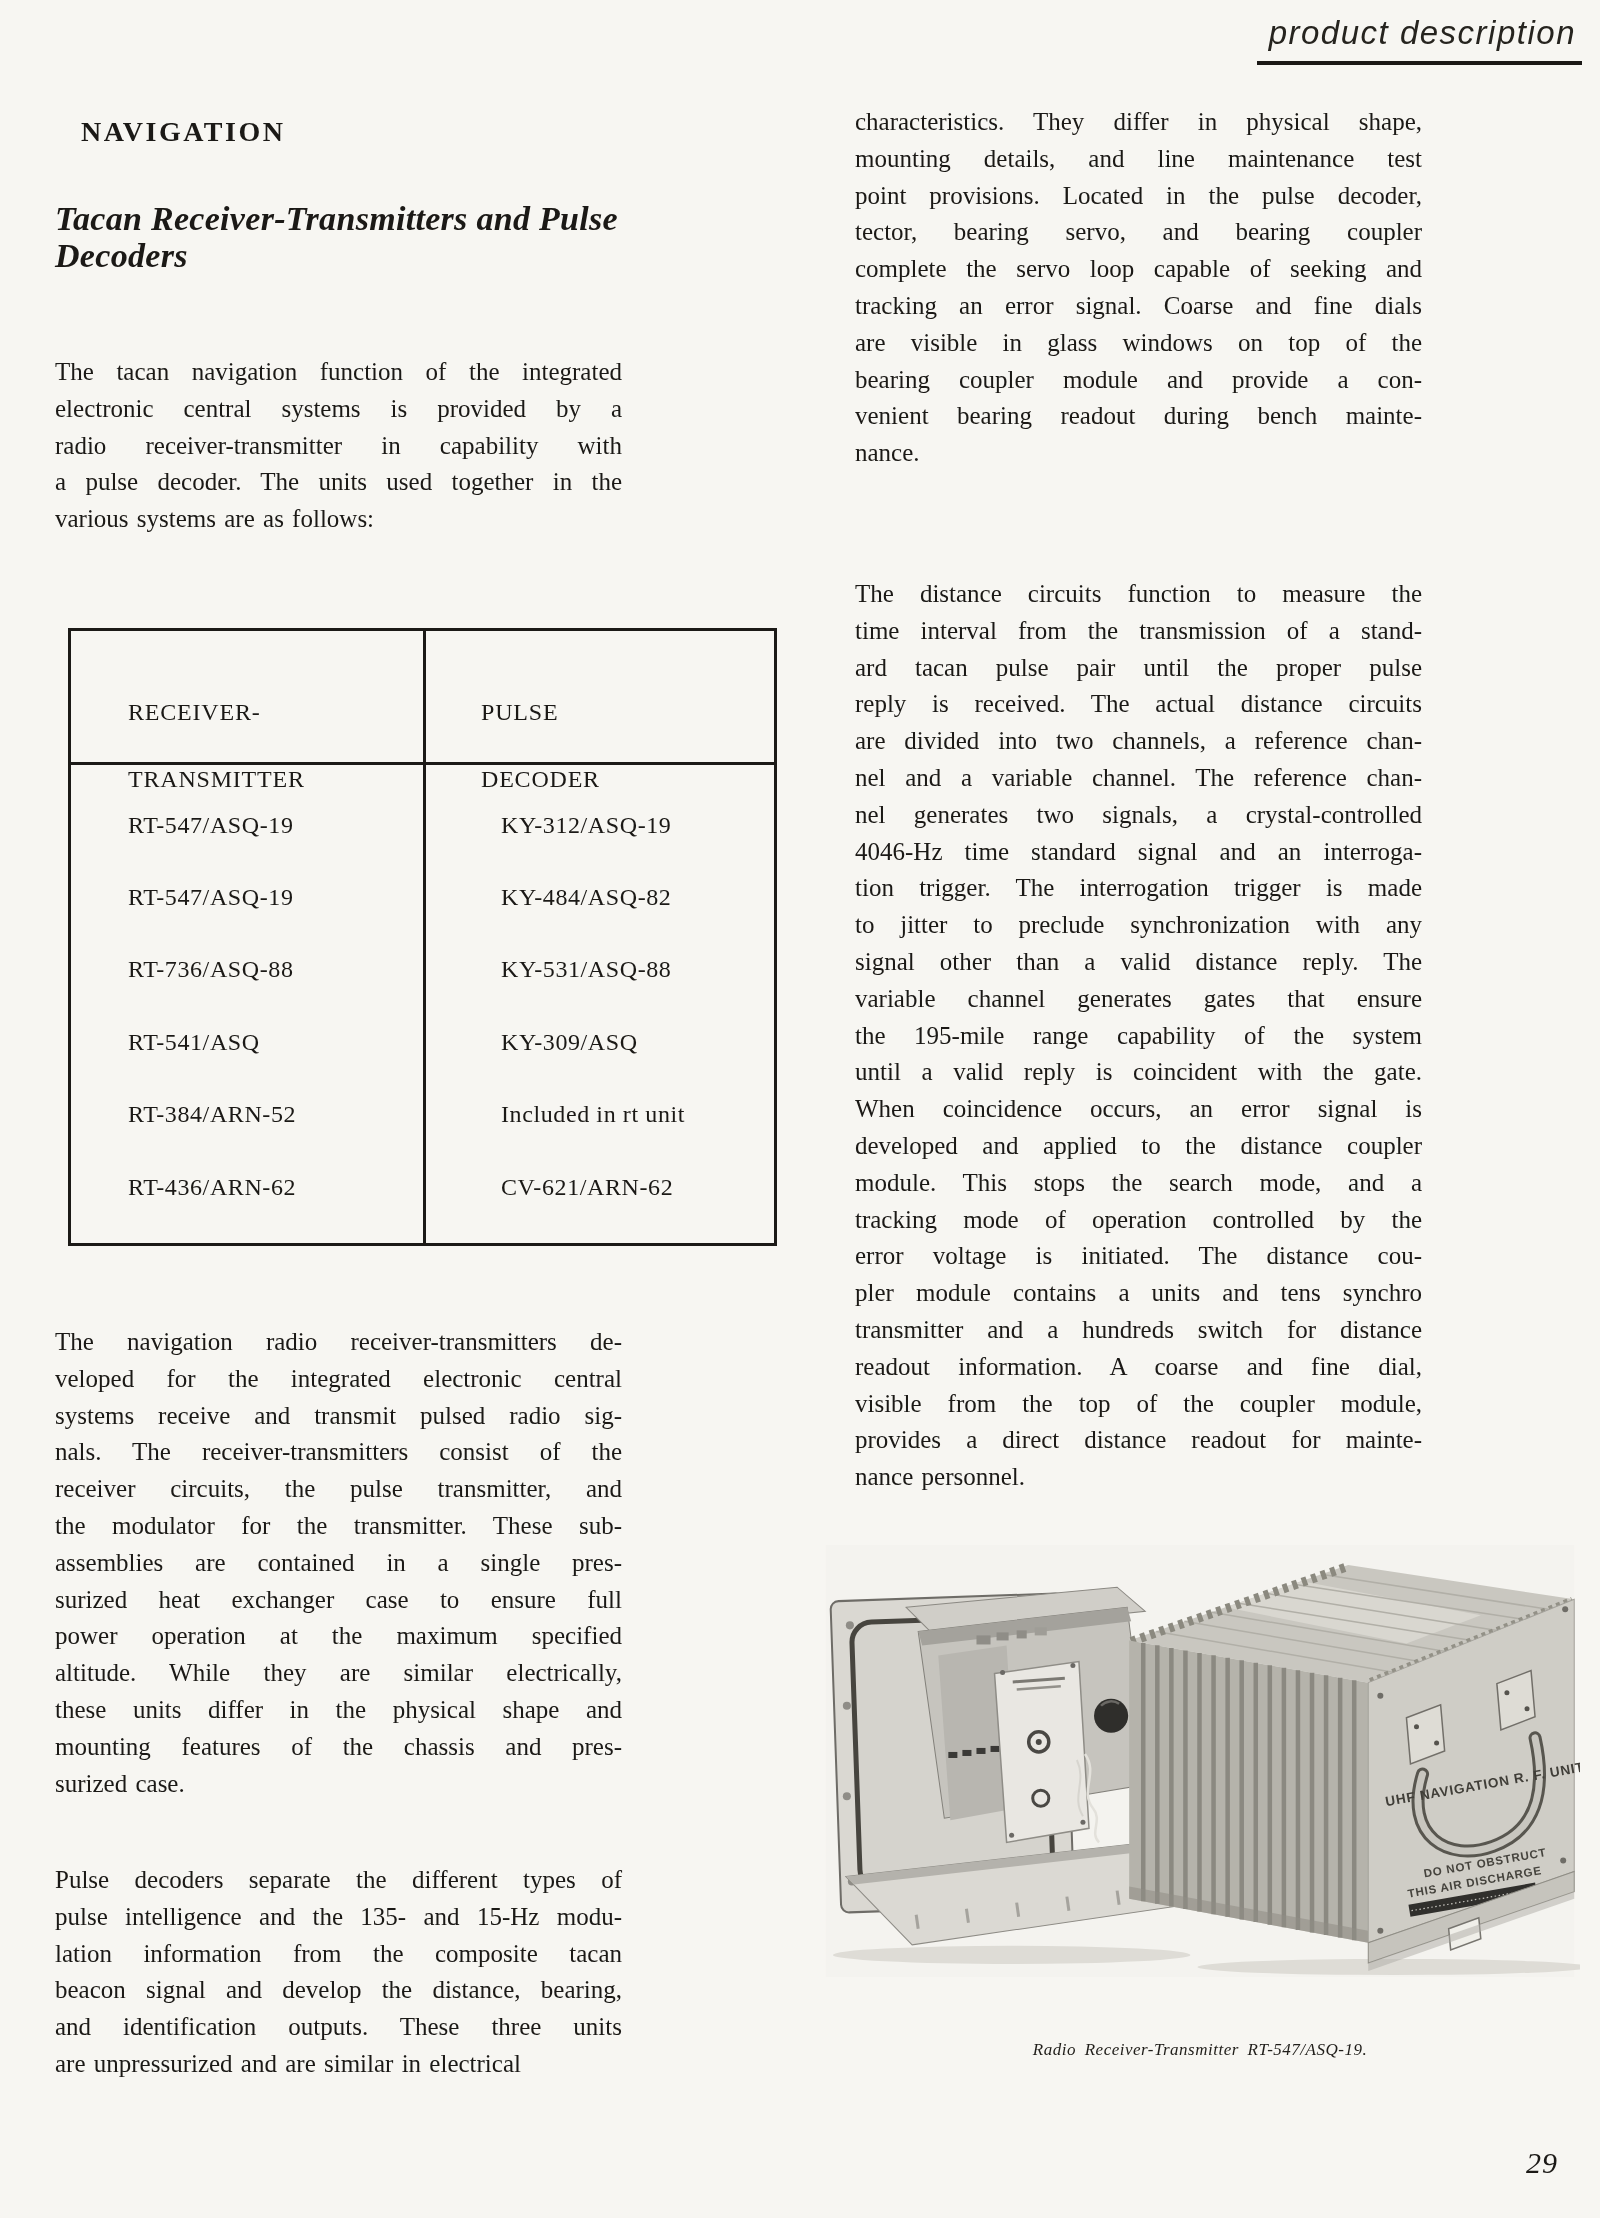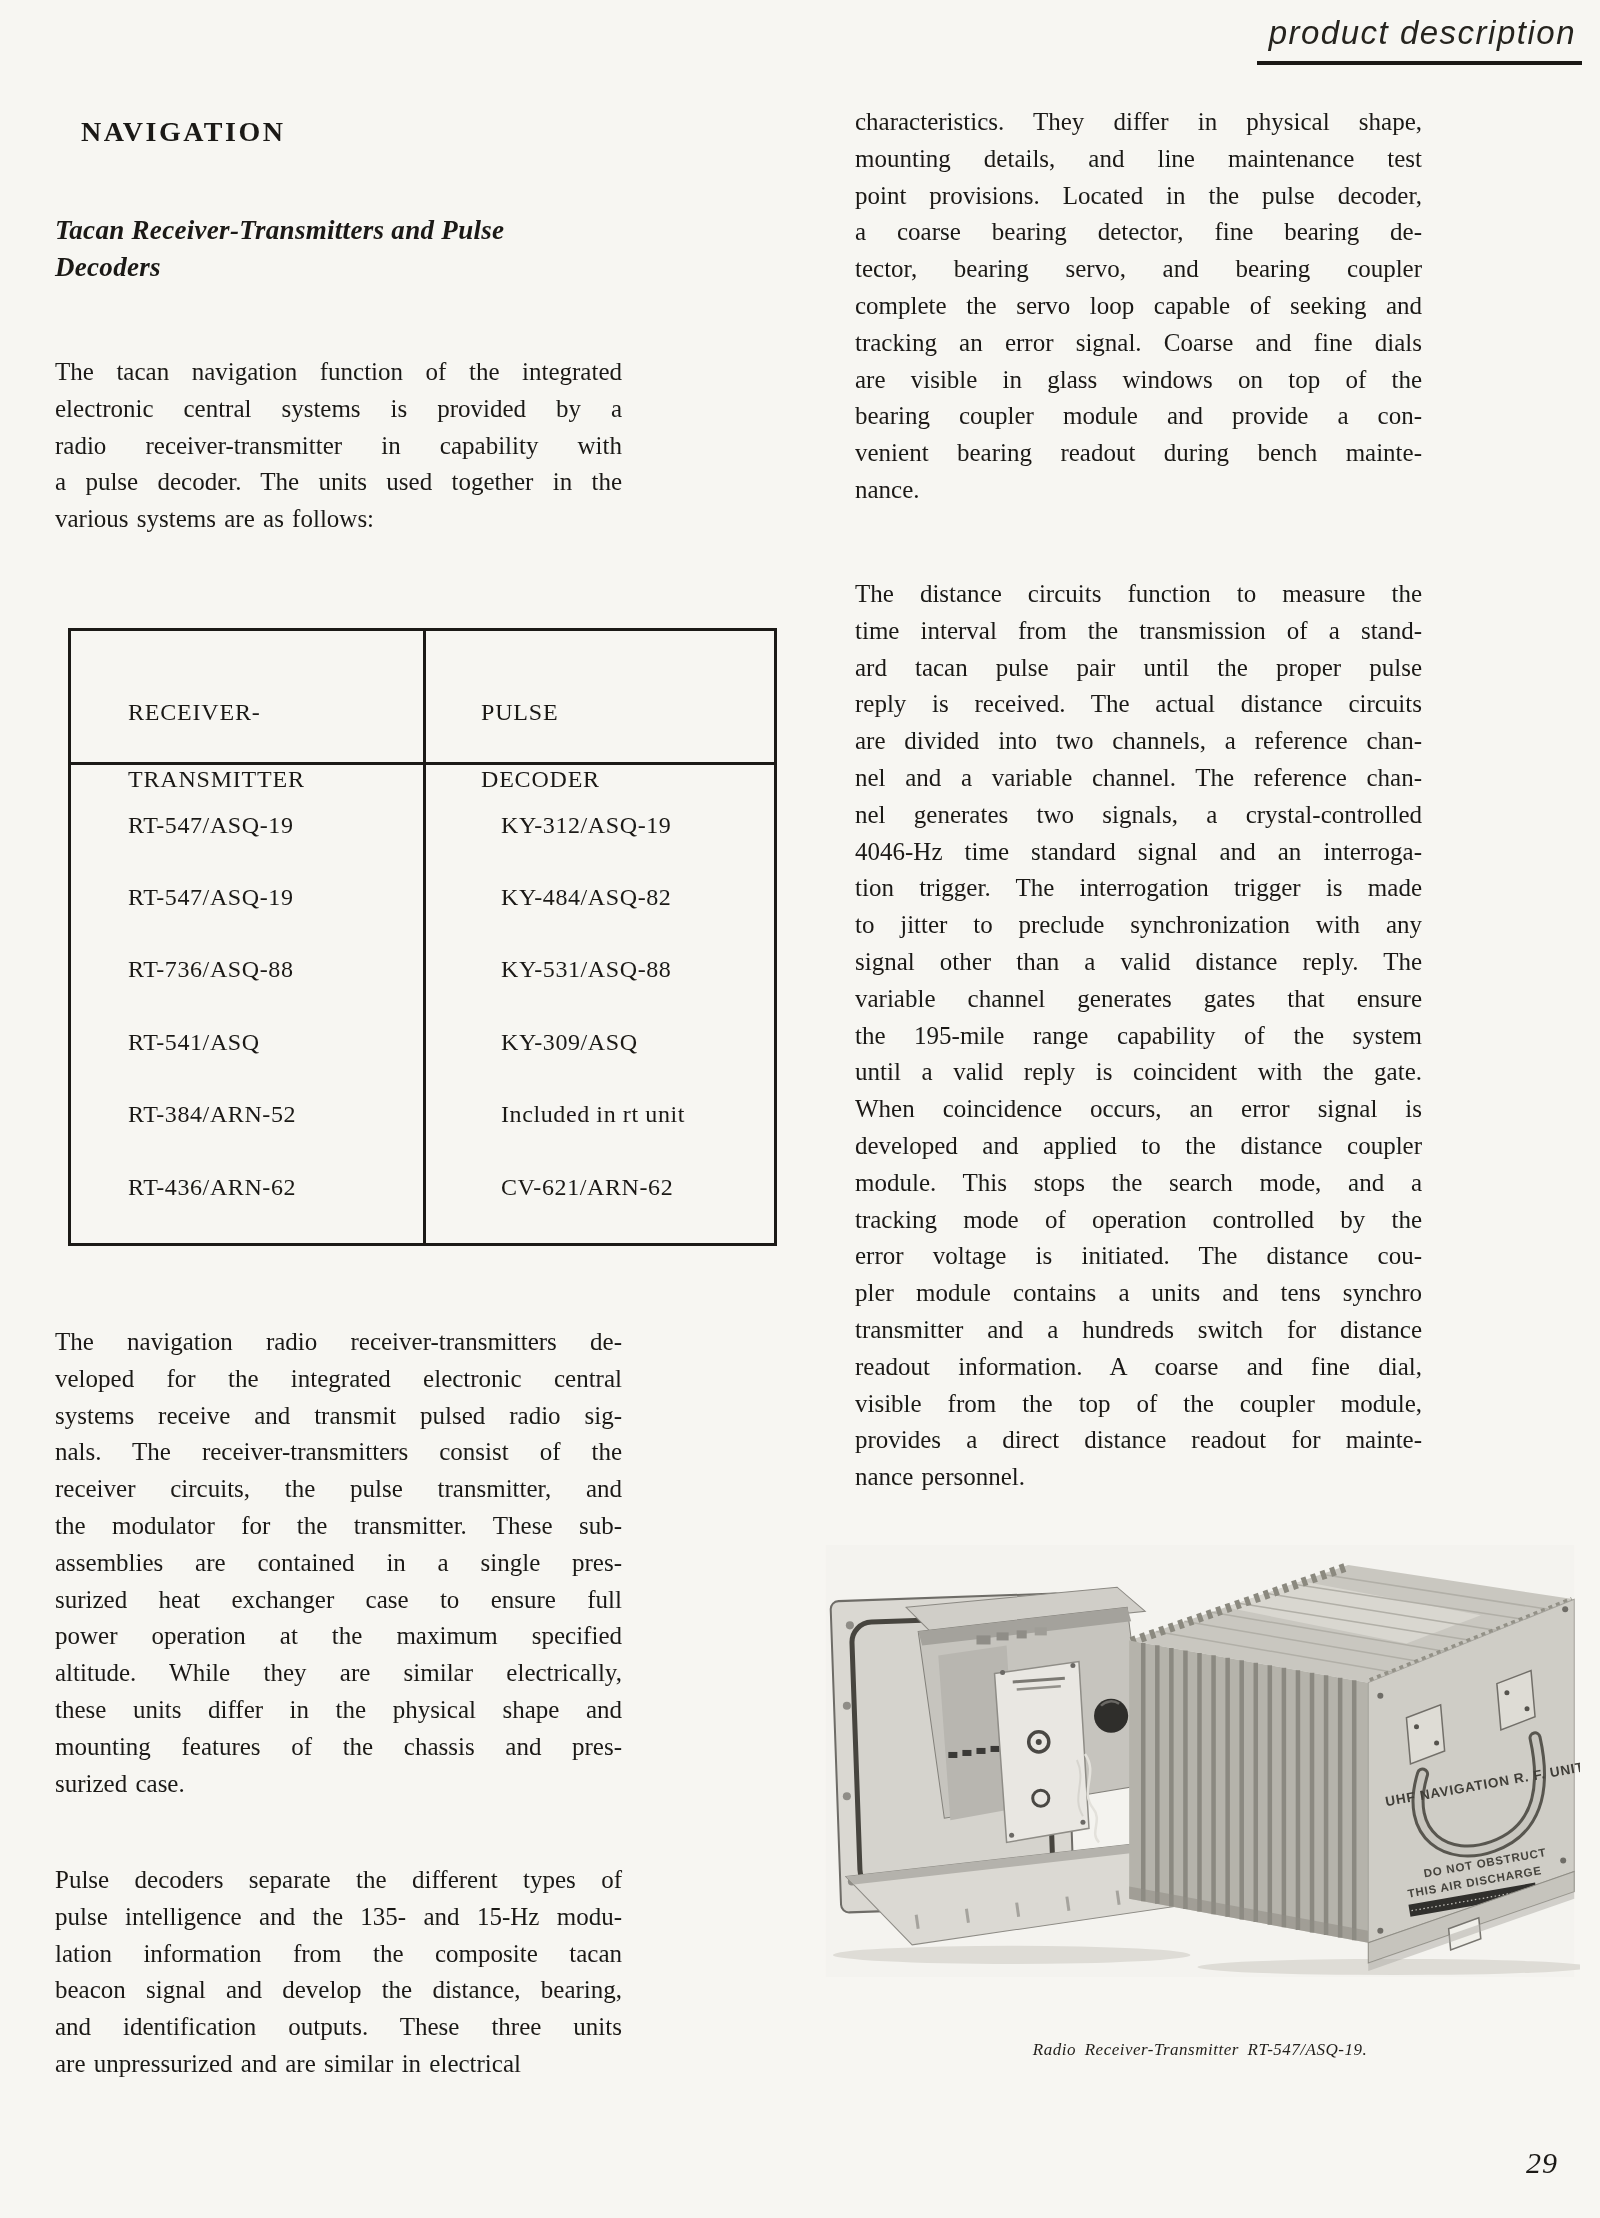--- a/index.html
+++ b/index.html
@@ -9,21 +9,21 @@
   
   .running-header{position:absolute;top:14px;right:18px;border-bottom:4px solid #1b1916;padding:0 6px 9px 12px;}
   .running-header span{font-family:"Liberation Sans","DejaVu Sans",sans-serif;font-style:italic;font-size:33px;letter-spacing:1.5px;color:#26241f;}
 
   
   .col{position:absolute;top:0;width:567px;height:2218px;}
   .col.left{left:55px;}
   .col.right{left:855px;}
 
   h1.section{position:absolute;top:108px;left:18px;margin:8px;font-size:28px;font-weight:bold;letter-spacing:2.5px;}
-  h2.subsection{position:absolute;top:212px;left:0;margin:0;font-size:27px;font-weight:bold;font-style:italic;line-height:37px;letter-spacing:0.3px;}
+  h2.subsection{position:absolute;top:200px;left:0;margin:0;font-size:34px;font-weight:bold;font-style:italic;line-height:37px;letter-spacing:0.3px;}
   h2.subsection span{display:block;}
 
   .para{position:absolute;left:0;width:567px;font-size:25px;line-height:36.8px;}
   .jline{text-align:justify;text-align-last:justify;word-spacing:2px;white-space:normal;}
   .jline.jlast{text-align-last:left;}
   .p-intro{top:354px;}
   .p-rt{top:1324px;}
   .p-decoders{top:1862px;}
   .p-chars{top:104px;}
   .p-dist{top:576px;}
@@ -135,21 +135,20 @@
         <div class="jline">and identification outputs. These three units</div>
         <div class="jline jlast">are unpressurized and are similar in electrical</div>
       </div>
   </div>
 
   <div class="col right">
     <div class="para p-chars">
         <div class="jline">characteristics. They differ in physical shape,</div>
         <div class="jline">mounting details, and line maintenance test</div>
         <div class="jline">point provisions. Located in the pulse decoder,</div>
-        <div class="jline">a coarse bearing detector, fine bearing de-</div>
         <div class="jline">tector, bearing servo, and bearing coupler</div>
         <div class="jline">complete the servo loop capable of seeking and</div>
         <div class="jline">tracking an error signal. Coarse and fine dials</div>
         <div class="jline">are visible in glass windows on top of the</div>
         <div class="jline">bearing coupler module and provide a con-</div>
         <div class="jline">venient bearing readout during bench mainte-</div>
         <div class="jline jlast">nance.</div>
       </div>
     <div class="para p-dist">
         <div class="jline">The distance circuits function to measure the</div>

